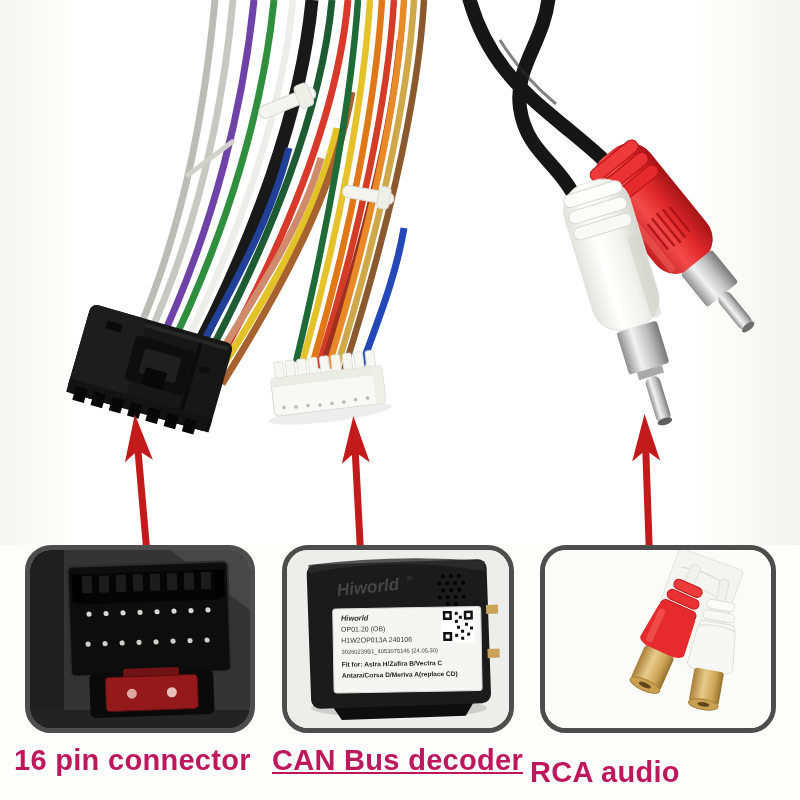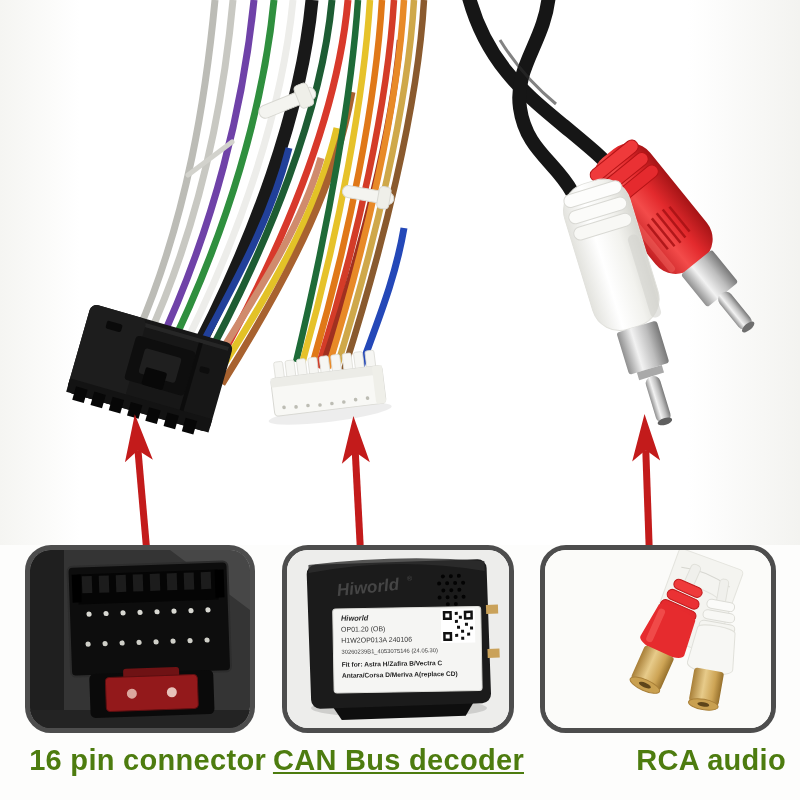--- a/index.html
+++ b/index.html
@@ -20,27 +20,27 @@
     border-radius:26px;
     background:#ffffff;
     overflow:hidden;
     box-sizing:border-box;
   }
   #inset-pin16{left:25px;top:545px;width:230px;height:188px;}
   #inset-canbus{left:282px;top:545px;width:232px;height:188px;}
   #inset-rca{left:540px;top:545px;width:236px;height:188px;}
   .caption{
     position:absolute;top:742px;height:36px;
-    font-size:29px;font-weight:bold;color:#4d7c0f;
-    text-align:right;letter-spacing:.3px;line-height:36px;
+    font-size:29px;font-weight:bold;color:#be185d;
+    text-align:left;letter-spacing:.3px;line-height:36px;
     white-space:nowrap;
   }
   #cap-pin16{left:14px;width:252px;}
   #cap-canbus{left:272px;width:252px;text-decoration:underline;}
-  #cap-rca{left:530px;width:256px;}
+  #cap-rca{left:530px;width:256px;margin-top:12px;}
 </style>
 </head>
 <body>
 
 <div class="photo-tint"></div>
 
 <svg class="main-photo" width="800" height="545" viewBox="0 0 800 545">
   <defs>
     <linearGradient id="gradMetal" x1="0" y1="0" x2="1" y2="0">
       <stop offset="0" stop-color="#8f8f8f"></stop>

